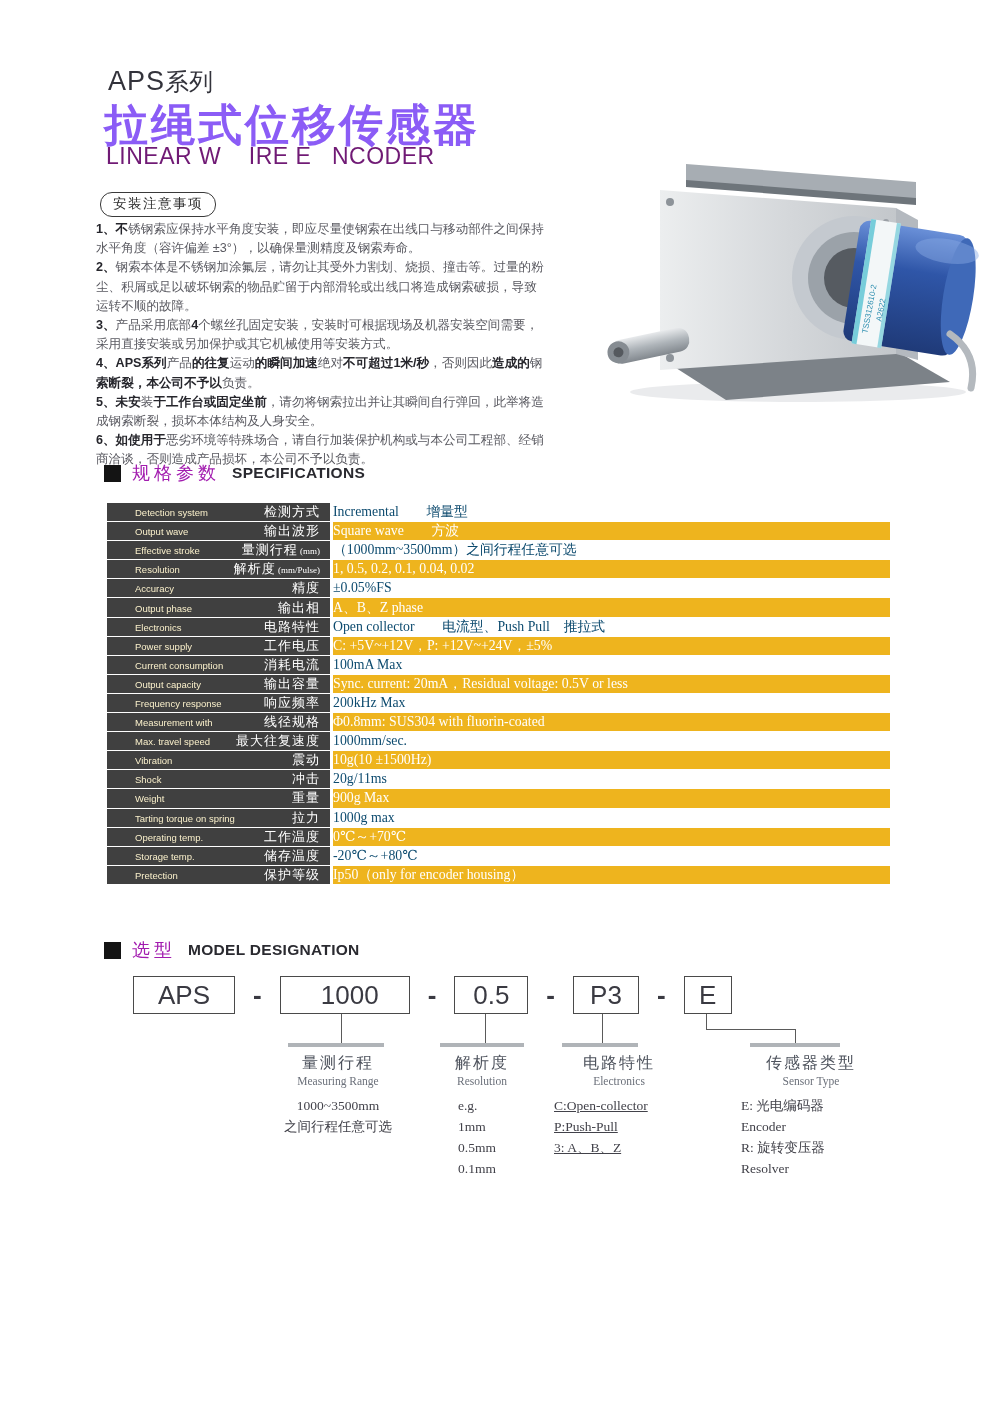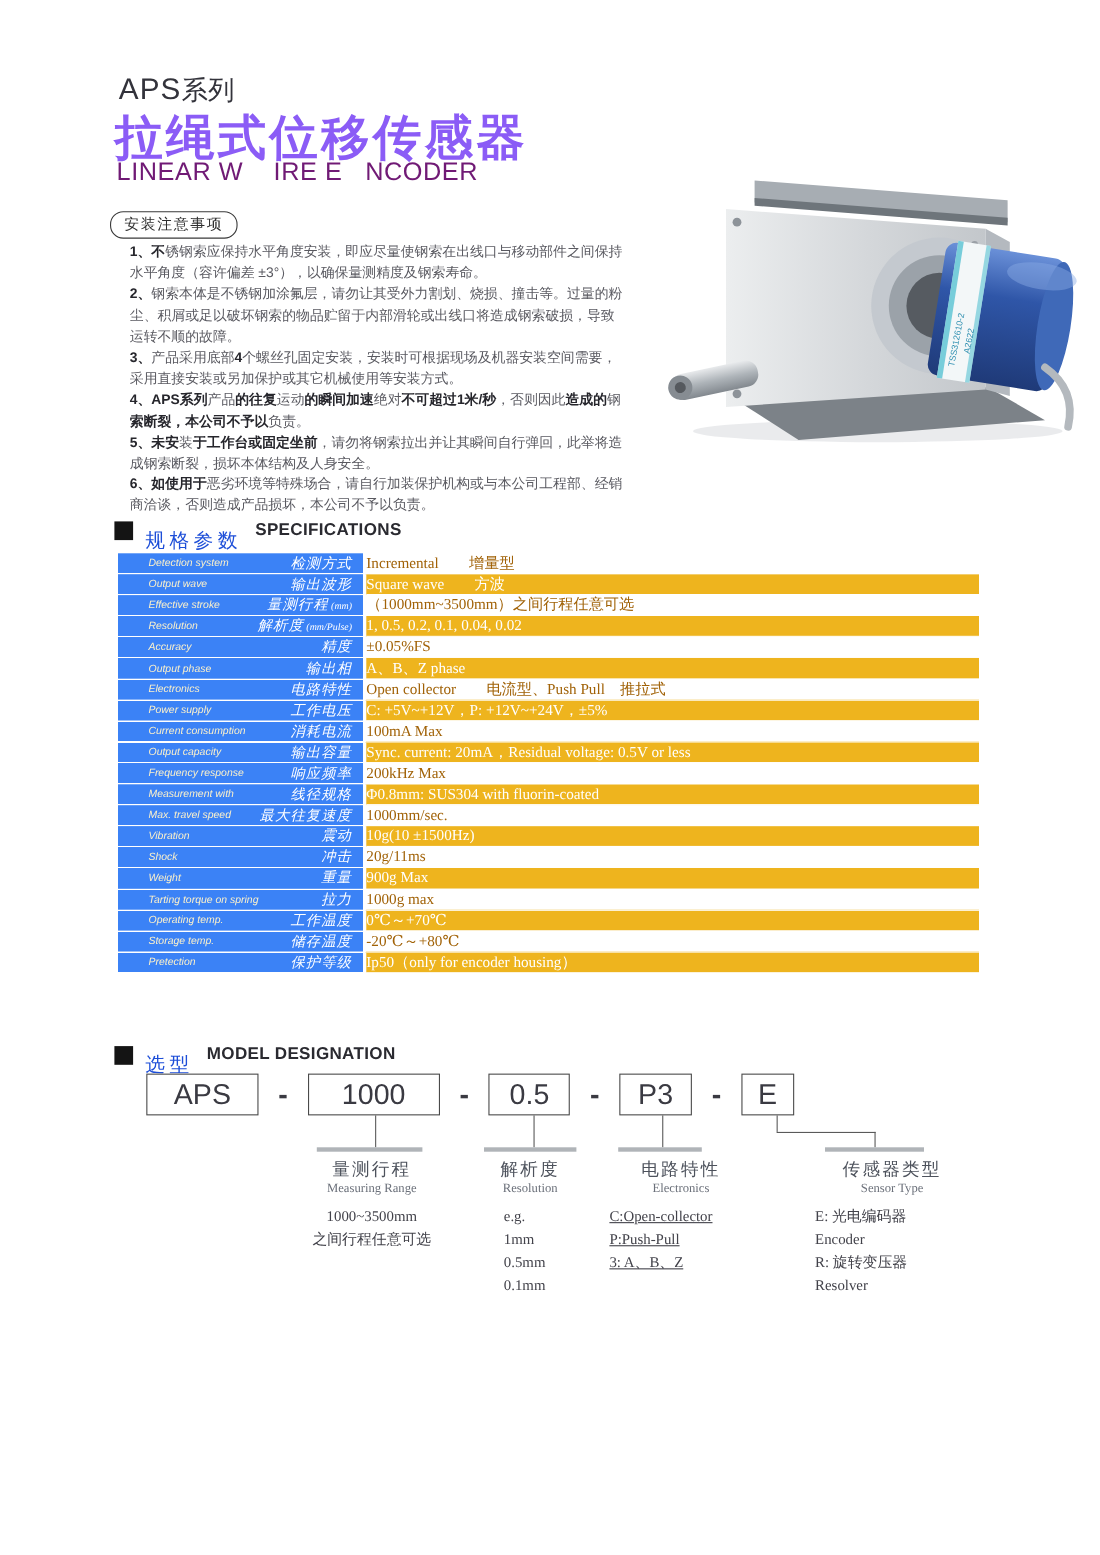--- a/index.html
+++ b/index.html
@@ -11,55 +11,55 @@
   .series .s-en{font-size:27px;letter-spacing:1px;}
   .series .s-zh{font-family:"Liberation Serif","DejaVu Serif",serif;font-size:24px;text-align:center;}
   .title-zh{position:absolute;left:104px;top:96px;font-family:"Liberation Serif","DejaVu Serif",serif;
             font-size:44px;font-weight:600;letter-spacing:3px;color:#8b5cf6;}
   .title-en{position:absolute;left:106px;top:143px;font-size:23px;color:#701a75;white-space:pre;letter-spacing:.5px;}
 
   
   .notice-box{position:absolute;left:100px;top:192px;border:1.6px solid #3a3a3a;border-radius:12px;
               padding:2px 12px 3px;font-family:"Liberation Serif","DejaVu Serif",serif;font-size:13.5px;
               color:#2e2e2e;letter-spacing:1.5px;background:#fff;}
-  .notice-list{position:absolute;left:118px;top:220px;width:450px;font-size:12.6px;line-height:19.2px;color:#595960;}
+  .notice-list{position:absolute;left:96px;top:220px;width:450px;font-size:12.6px;line-height:19.2px;color:#595960;}
   .notice-item{margin:0;}
   .notice-item .b{font-weight:bold;color:#26262c;}
 
   
   .photo{position:absolute;left:598px;top:128px;width:384px;height:282px;}
 
   
   .sec-head{position:absolute;left:104px;display:flex;align-items:center;}
   .sec-head.spec{top:461px;}
   .sec-head.model{top:938px;}
   .sq{width:17px;height:17px;background:#141414;margin-right:11px;flex:none;}
-  .head-zh{font-family:"Liberation Serif","DejaVu Serif",serif;font-size:18px;letter-spacing:4px;color:#1d4ed8;margin-top:18px;}
+  .head-zh{font-family:"Liberation Serif","DejaVu Serif",serif;font-size:18px;letter-spacing:4px;color:#a21caf;}
   .head-en{font-size:15.5px;color:#2a2a30;margin-left:12px;letter-spacing:.3px;font-weight:bold;}
 
   
   .spec-table{position:absolute;left:107px;top:503px;width:783px;border-collapse:collapse;table-layout:fixed;}
   .spec-table td{height:18.1px;padding:0;}
-  .c-label{width:223px;background:#3b82f6;border-bottom:1px solid #fff;position:relative;font-style:italic;}
+  .c-label{width:223px;background:#404040;border-bottom:1px solid #fff;position:relative;}
   .c-label .en{position:absolute;left:28px;top:50%;transform:translateY(-50%);
                font-size:9.5px;color:#FAF0CB;white-space:nowrap;}
   .c-label .zh{position:absolute;right:10px;top:50%;transform:translateY(-50%);
                font-family:"Liberation Serif","DejaVu Serif",serif;font-size:13px;color:#ffffff;
                letter-spacing:1px;white-space:nowrap;}
   .c-label .sx{font-size:9px;letter-spacing:0;}
   .c-val{border-left:3px solid #fff;border-bottom:1px solid #fff;padding-left:16px;
          font-family:"Liberation Serif","DejaVu Serif",serif;font-size:13.8px;white-space:nowrap;}
-  tr.white .c-val{background:#ffffff;color:#a16207;}
+  tr.white .c-val{background:#ffffff;color:#0c4a6e;}
   tr.gold  .c-val{background:#EEB41E;color:#ffffff;}
 
   
   .model-row{position:absolute;left:133px;top:976px;display:flex;align-items:center;}
   .mbox{border:1.5px solid #4a4a4a;height:36px;display:flex;align-items:center;justify-content:center;
         font-size:26px;color:#3a3a42;background:#fff;box-sizing:content-box;}
-  .mbox-0{width:100px;} .mbox-1{width:118px;} .mbox-2{width:72px;} .mbox-3{width:64px;} .mbox-4{width:46px;}
+  .mbox-0{width:100px;} .mbox-1{width:118px;padding-left:10px;} .mbox-2{width:72px;} .mbox-3{width:64px;} .mbox-4{width:46px;}
   .mdash{font-size:26px;color:#3a3a42;margin:0 18px;font-weight:bold;}
 
   .conn{position:absolute;background:#5a5a5a;}
   .conn-1{left:341px;top:1014px;width:1px;height:29px;}
   .conn-2{left:485px;top:1014px;width:1px;height:29px;}
   .conn-3{left:602px;top:1014px;width:1px;height:29px;}
   .conn-e1{left:706px;top:1014px;width:1px;height:15px;}
   .conn-eh{left:706px;top:1029px;width:90px;height:1px;}
   .conn-e2{left:795px;top:1029px;width:1px;height:14px;}
   .bar{position:absolute;top:1043px;height:4px;background:#b0b4b8;}

